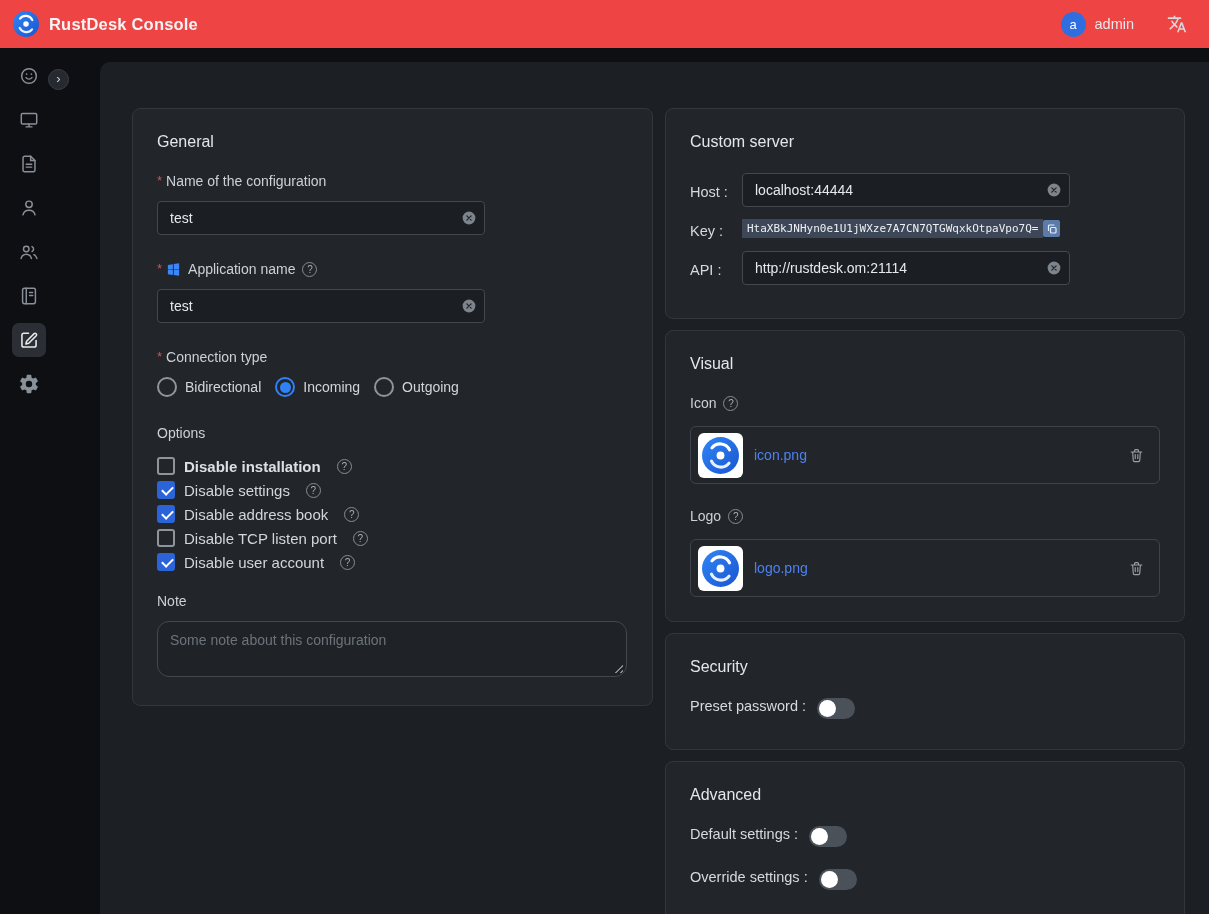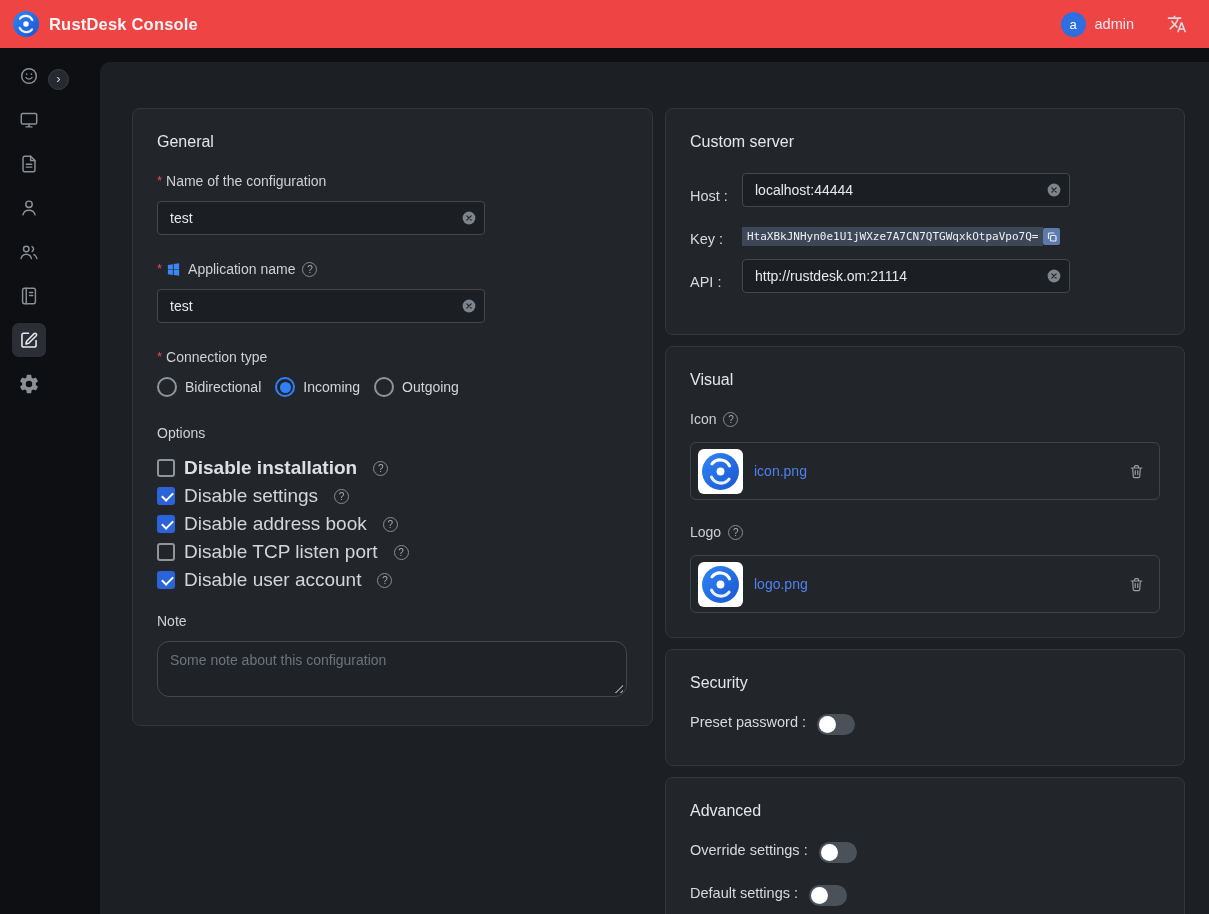--- a/index.html
+++ b/index.html
@@ -60,38 +60,38 @@
   .radio.checked .rdot { border-color:#2f81f7; }
   .radio.checked .rdot::after { content:""; position:absolute; inset:2.5px; background:#2f81f7; border-radius:50%; }
 
   
   .options-title { font-size:14px; color:#cdd1d6; margin-bottom:16px; }
   .check-row { display:flex; align-items:center; gap:9px; margin-bottom:6px; cursor:pointer; }
   .cbox { width:18px; height:18px; border:2px solid #8f959c; border-radius:3px; position:relative; flex:0 0 auto; }
   .cbox.checked { background:#2b63d9; border-color:#2b63d9; }
   .cbox.checked::after { content:""; position:absolute; left:4.5px; top:1px; width:5px; height:9px;
     border-right:2px solid #fff; border-bottom:2px solid #fff; transform:rotate(45deg); }
-  .clabel { font-size:19px; color:#d2d6da;text-align:center; }
+  .clabel { font-size:15px; color:#d2d6da;text-align:center; }
   .clabel.bold { font-weight:700; color:#dde0e3; }
 
   
   .note-label { font-size:14px; color:#cdd1d6; margin:22px 0 12px; }
   .note-wrap { position:relative; width:470px; }
   .note-wrap textarea { width:100%; height:56px; background:#1f2328; border:1px solid #43484f;
     border-radius:12px; resize:none; padding:10px 12px; font-size:14px; color:#e7e9ec;
     font-family:"Liberation Sans", sans-serif; outline:none; }
   .note-wrap textarea::placeholder { color:#6d737b; }
   .resize-handle { position:absolute; right:4px; bottom:8px; width:10px; height:10px; cursor:nwse-resize;
     background:repeating-linear-gradient(135deg, #868c93 0 1.3px, transparent 1.3px 4px);
     clip-path:polygon(100% 0, 100% 100%, 0 100%); }
 
   
   .srv-row { display:grid; grid-template-columns:52px 1fr; align-items:center; margin-bottom:5px; }
   .srv-label { font-size:14.5px; color:#d6d9dd; }
-  .srv-row .input-wrap { margin-bottom:12px; }
+  .srv-row .input-wrap { margin-bottom:4px; }
   .key-wrap { display:flex; align-items:center; margin:3px 0 8px; }
   .key-text { font-family:"DejaVu Sans Mono", monospace; font-size:11px; color:#eef1f4;
     background:#3d4757; padding:3px 5px; white-space:nowrap; }
   .copy-btn { width:17px; height:17px; border:none; background:#5c7ba8; border-radius:2px;
     display:flex; align-items:center; justify-content:center; cursor:pointer; padding:0; }
 
   
   .vis-label { display:flex; align-items:center; font-size:14px; color:#cdd1d6; margin-bottom:15px; }
   .file-box { border:1px solid #3f444b; border-radius:6px; height:58px; display:flex;
     align-items:center; padding:0 14px 0 7px; margin-bottom:24px; }
@@ -408,23 +408,23 @@
       <h2>Security</h2>
       <div class="toggle-row" style="margin-bottom:6px;">
         <span class="toggle-label">Preset password :</span>
         <span class="toggle"></span>
       </div>
     </section>
 
     <section class="card" style="min-height:210px;">
       <h2>Advanced</h2>
       <div class="toggle-row">
+        <span class="toggle-label">Default settings :</span>
+        <span class="toggle"></span>
+      </div>
+      <div class="toggle-row">
         <span class="toggle-label">Override settings :</span>
         <span class="toggle"></span>
       </div>
-      <div class="toggle-row">
-        <span class="toggle-label">Default settings :</span>
-        <span class="toggle"></span>
-      </div>
     </section>
 
   </div>
 </main>
 
 </body></html>

